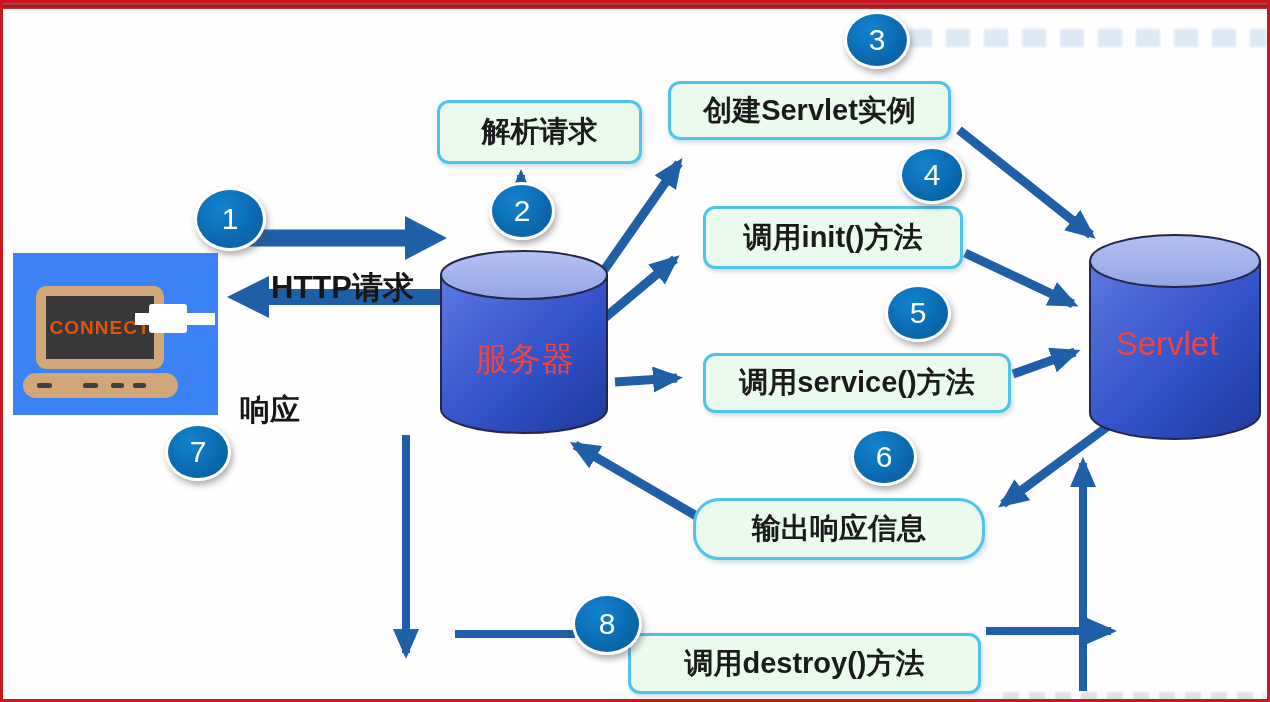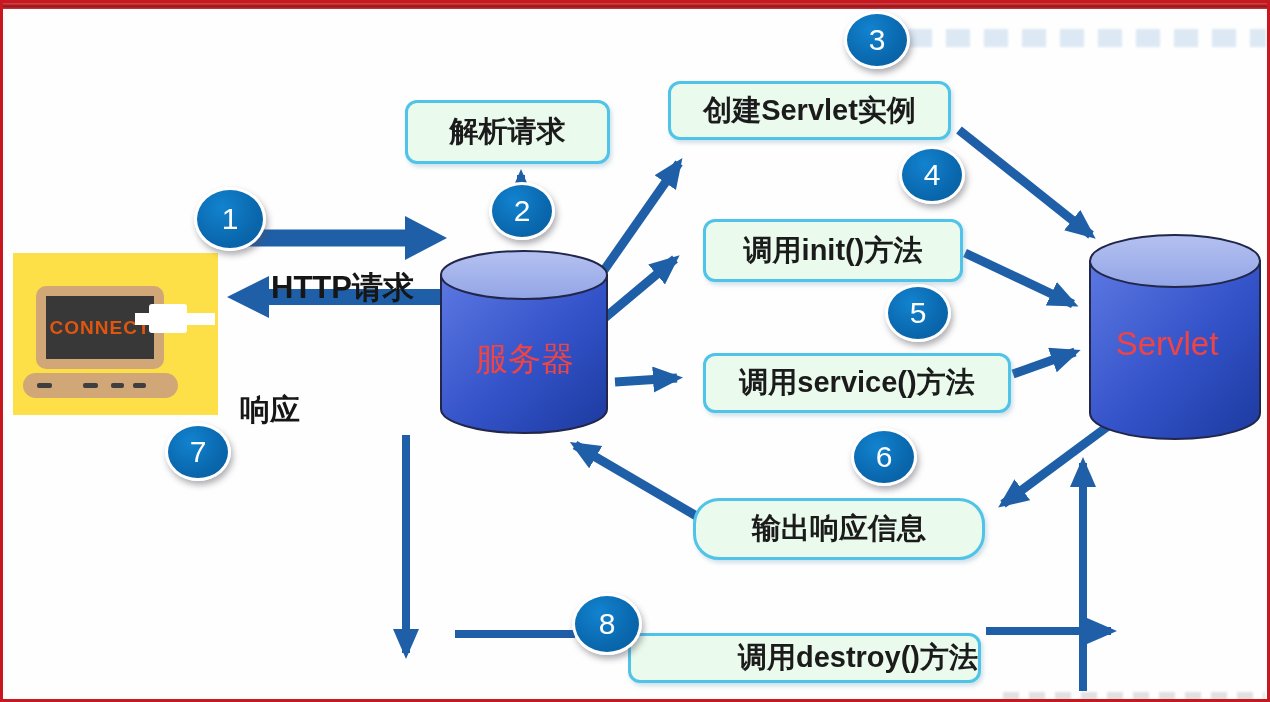--- a/index.html
+++ b/index.html
@@ -11,26 +11,26 @@
   .topbar{position:absolute;left:0;top:0;width:100%;height:6px;
     background:linear-gradient(#d4494f,#9c1014 55%,#c23a40);}
   .arrow-layer{position:absolute;left:0;top:0;z-index:1;}
   
   .step-box{
     position:absolute;z-index:2;background:#eafaec;border:3px solid #4fc3e8;
     border-radius:12px;display:flex;align-items:center;justify-content:center;
     font-size:29px;font-weight:600;color:#1b1b1b;box-shadow:2px 3px 4px rgba(120,170,190,.35);
     box-sizing:border-box;white-space:nowrap;
   }
-  .box-parse{left:402px;top:97px;width:205px;height:64px;}
+  .box-parse{left:434px;top:97px;width:205px;height:64px;}
   .box-create{left:665px;top:78px;width:283px;height:59px;}
-  .box-init{left:700px;top:216px;width:260px;height:63px;}
+  .box-init{left:700px;top:203px;width:260px;height:63px;}
   .box-service{left:700px;top:350px;width:308px;height:60px;}
   .box-output{left:690px;top:495px;width:292px;height:62px;border-radius:26px;}
-  .box-destroy{left:625px;top:630px;width:353px;height:50px;justify-content:flex-end;}
+  .box-destroy{left:625px;top:630px;width:353px;height:61px;}
   
   .num-circle{
     position:absolute;z-index:3;width:66px;height:58px;border-radius:50%;
     background:radial-gradient(circle at 38% 30%,#1283cf,#0a68ae 60%,#075c9c);
     border:3px solid #fff;box-shadow:2px 4px 6px rgba(80,80,90,.45);
     color:#fff;font-size:30px;display:flex;align-items:center;justify-content:center;
     box-sizing:border-box;
   }
   .c1{left:191px;top:184px;width:72px;height:64px;}
   .c2{left:486px;top:179px;}
@@ -42,21 +42,21 @@
   .c8{left:569px;top:590px;width:70px;height:62px;}
   
   .flabel{position:absolute;z-index:2;color:#161616;font-weight:700;white-space:nowrap;}
   .lbl-http{left:260px;top:264px;font-size:31px;margin-left:8px;}
   .lbl-resp{left:237px;top:387px;font-size:30px;}
   
   .cyl-label{position:absolute;z-index:2;color:#ef4444;font-size:33px;text-align:center;font-weight:500;}
   .lbl-server{left:438px;top:334px;width:167px;}
   .lbl-servlet{left:1087px;top:322px;width:154px;}
   
-  .client{position:absolute;left:10px;top:250px;width:205px;height:162px;background:#fde047;z-index:2;}
+  .client{position:absolute;left:10px;top:250px;width:205px;height:162px;background:#3b82f6;z-index:2;}
   .lap-screen{position:absolute;left:23px;top:33px;width:108px;height:63px;
     border:10px solid #d2a777;border-radius:10px;background:#383838;
     display:flex;align-items:center;justify-content:center;}
   .connect-txt{color:#e0560f;font-size:19px;font-weight:800;letter-spacing:1px;}
   .lap-base{position:absolute;left:10px;top:120px;width:155px;height:25px;background:#d2a777;border-radius:13px;}
   .dash{position:absolute;top:10px;height:5px;background:#3f3f3f;border-radius:2px;}
   .d1{left:14px;width:15px;} .d2{left:60px;width:15px;} .d3{left:88px;width:13px;} .d4{left:110px;width:13px;}
   .plug-a{position:absolute;left:122px;top:60px;width:16px;height:12px;background:#fff;z-index:3;}
   .plug-b{position:absolute;left:136px;top:51px;width:38px;height:29px;background:#fff;border-radius:3px;z-index:3;}
   .plug-c{position:absolute;left:172px;top:60px;width:30px;height:12px;background:#fff;z-index:3;}

